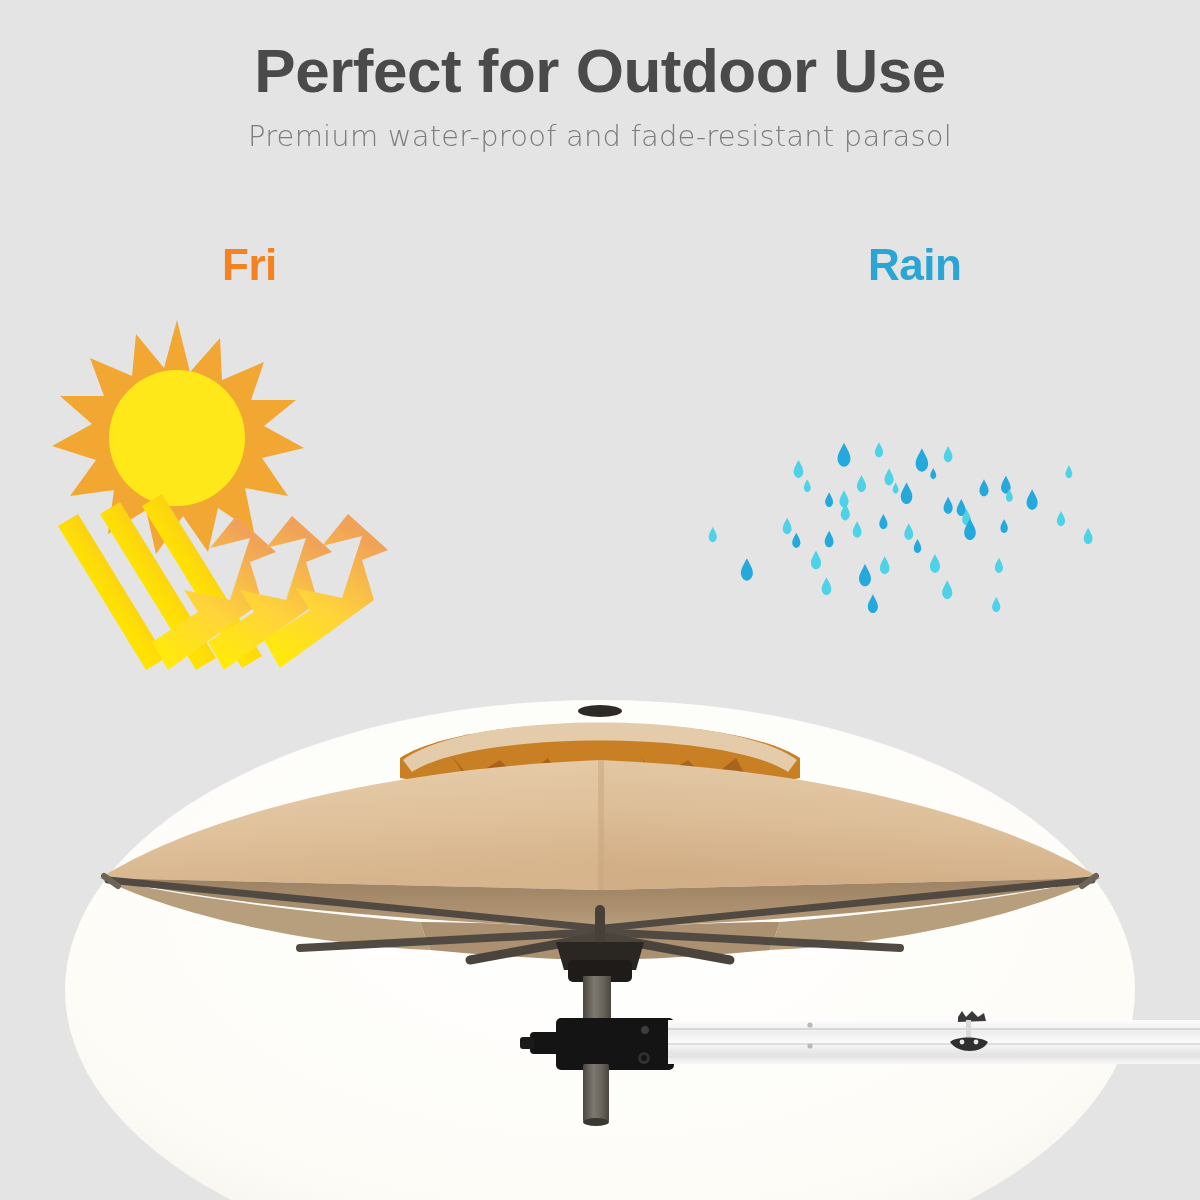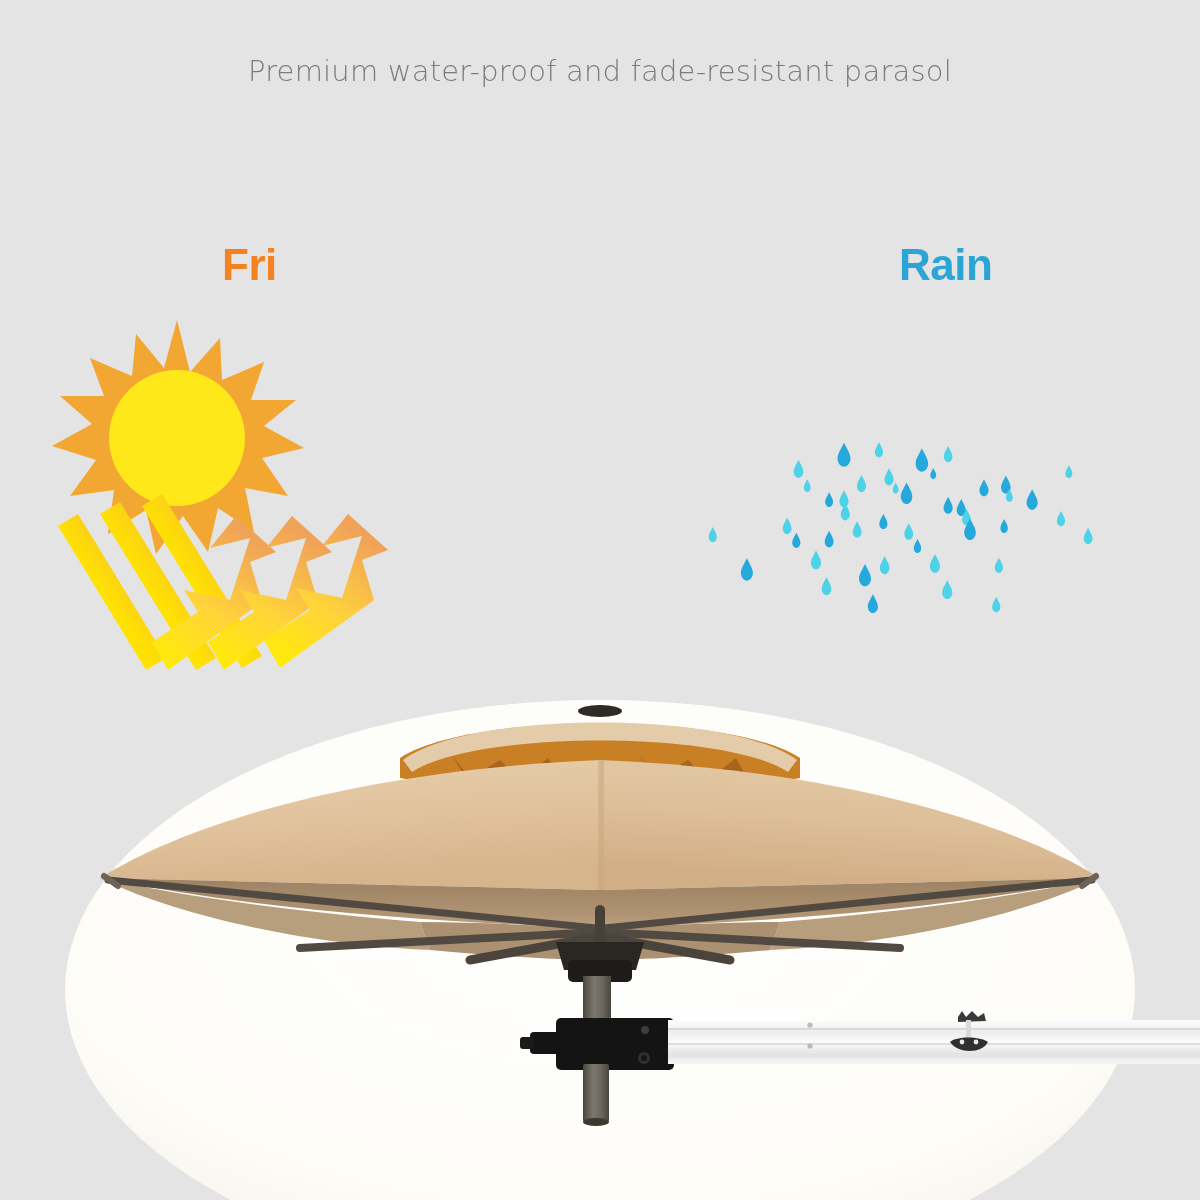--- a/index.html
+++ b/index.html
@@ -48,21 +48,21 @@
 
   
   .section-label {
     position: absolute;
     font-size: 44px;
     font-weight: bold;
     letter-spacing: -0.5px;
     font-family: "Liberation Sans", sans-serif;
   }
   #label-sun  { left: 222px; top: 240px; color: #f58220; }
-  #label-rain { left: 868px; top: 240px; color: #2ba6d4; margin-left: 31px; }
+  #label-rain { left: 868px; top: 240px; color: #2ba6d4; }
 
   
   #sun-panel {
     position: absolute;
     left: 40px;
     top: 300px;
     width: 530px;
     height: 400px;
   }
   #rain-panel {
@@ -80,20 +80,21 @@
     height: 540px;
   }
   .svgfull { display: block; width: 100%; height: 100%; }
 </style>
 </head>
 <body>
 
 <div id="stage">
 
   <div id="header">
+    <div id="title">Perfect for Outdoor Use</div>
     <div id="subtitle">Premium water-proof and fade-resistant parasol</div>
   </div>
 
   <div class="section-label" id="label-sun">Fri</div>
   <div class="section-label" id="label-rain">Rain</div>
 
   <div id="sun-panel">
     <svg class="svgfull" viewBox="0 0 530 400" preserveAspectRatio="xMidYMid meet">
       <defs>
         <linearGradient id="beamGrad" x1="0" y1="1" x2="1" y2="0">

